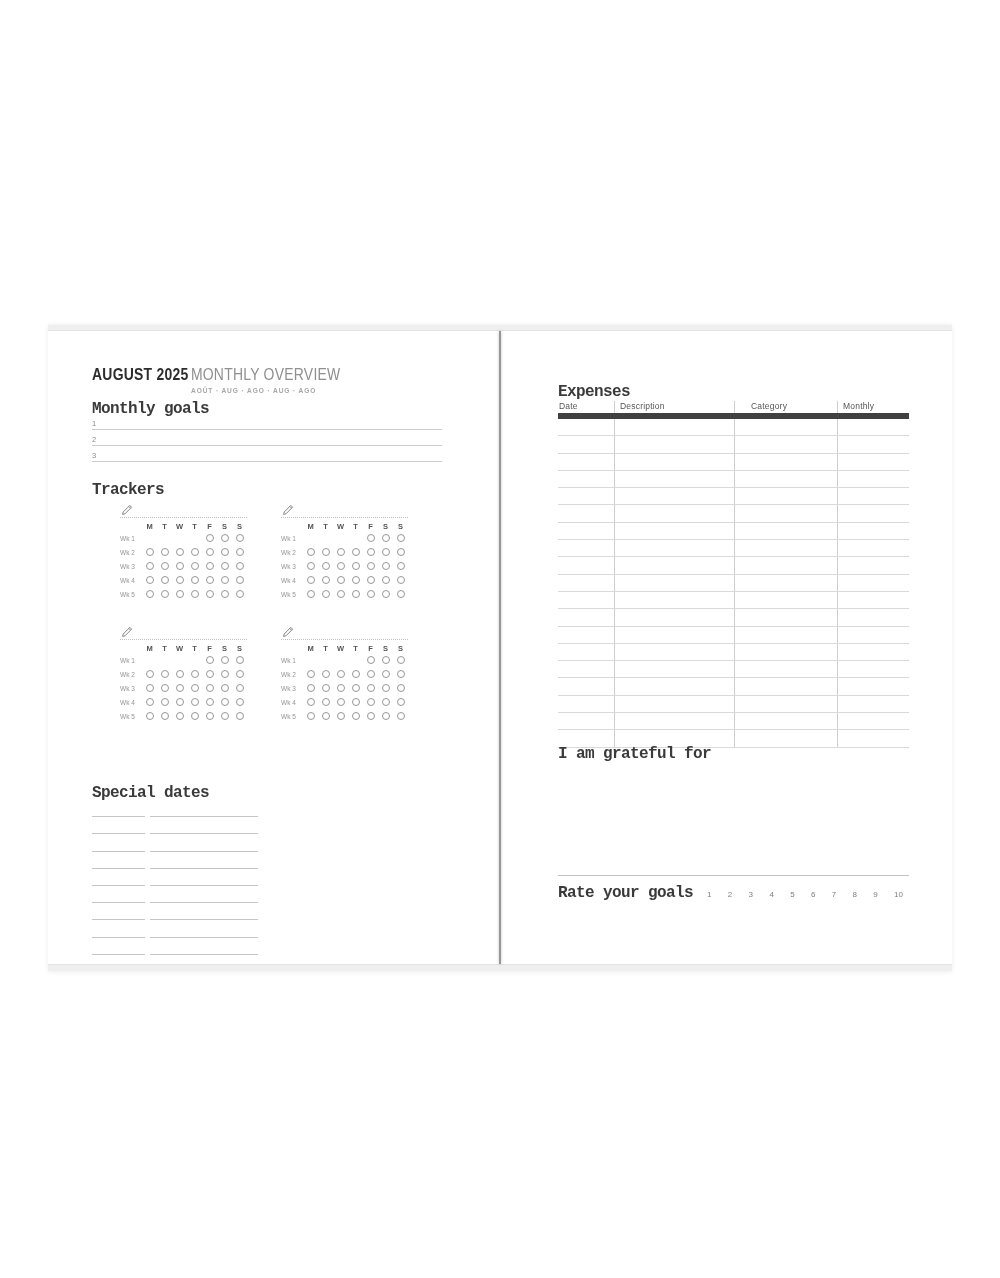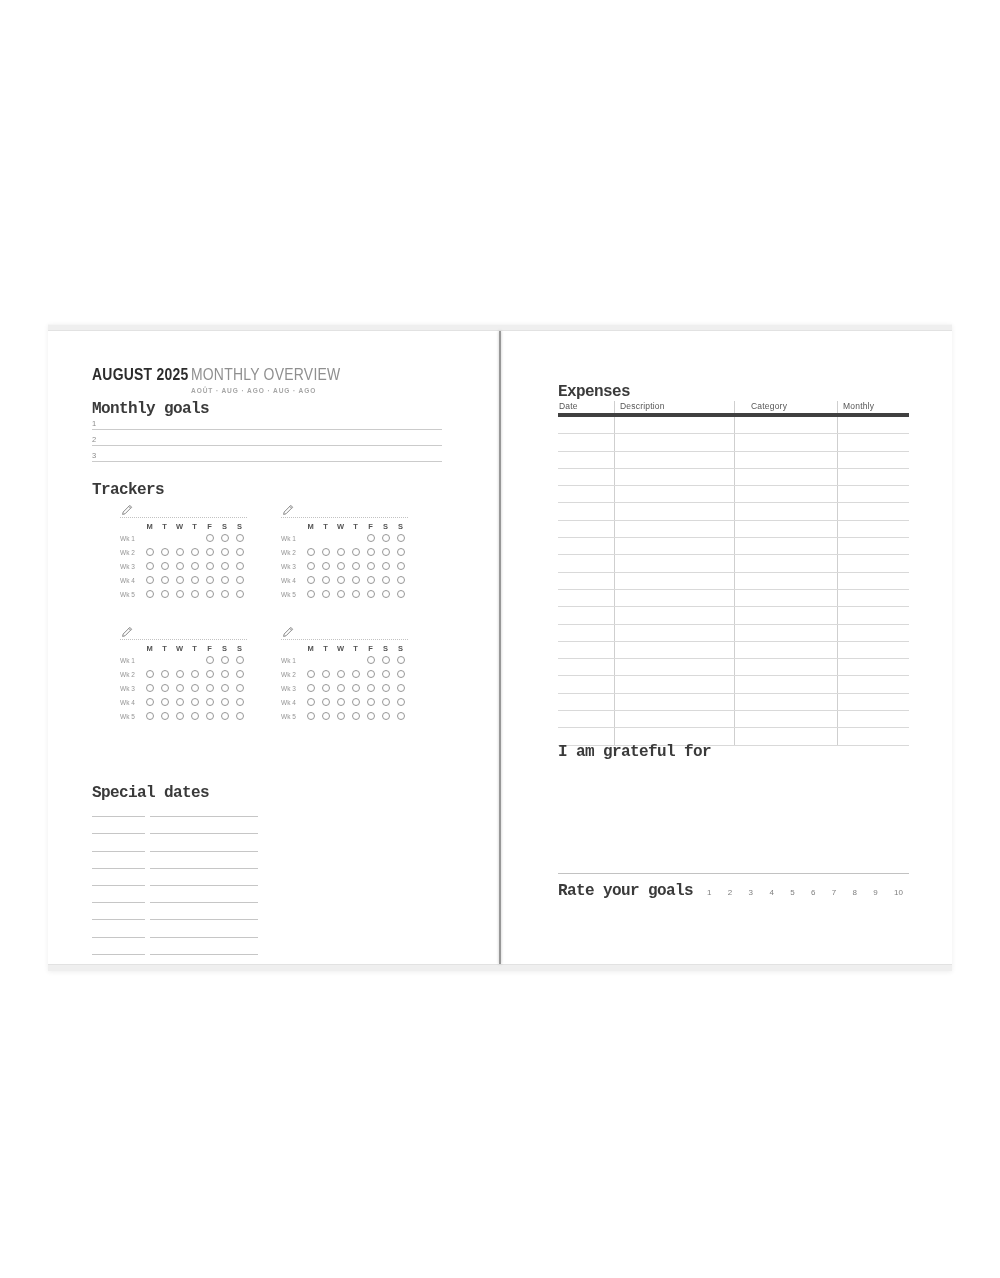--- a/index.html
+++ b/index.html
@@ -53,21 +53,21 @@
   .todo-row { height:17.2px; border-bottom:1px dotted #adadad; position:relative; }
   .todo-circle { position:absolute; left:0; bottom:3px; width:7px; height:7px;
     border:1px solid #878787; border-radius:50%; }
   .sd-row { height:17.2px; display:flex; gap:5px; }
   .sd-short { width:53px; border-bottom:1px solid #c6c6c6; }
   .sd-long { flex:1; border-bottom:1px solid #c6c6c6; }
 
   
   .expenses-label { margin-top:21px; }
   .exp-table { margin-top:2px; width:351px; }
-  .exp-head { display:flex; border-bottom:4px solid #404040; }
+  .exp-head { display:flex; border-bottom:6px solid #404040; }
   .exp-hcell { font-size:8.5px; line-height:9px; color:#565656; letter-spacing:0.2px;
     padding:1px 0 2px 5px; }
   .exp-hcell.c0 { padding-left:1px; }
   .exp-row { display:flex; height:17.3px; border-bottom:1px solid #d9d9d9; }
   .exp-cell { height:100%; }
   .c0 { width:56px; }
   .c1 { width:120px; border-left:1px solid #cfcfcf; }
   .c2 { width:103px; border-left:1px solid #cfcfcf;padding-left:16px; }
   .c3 { width:72px;  border-left:1px solid #cfcfcf; }
 

